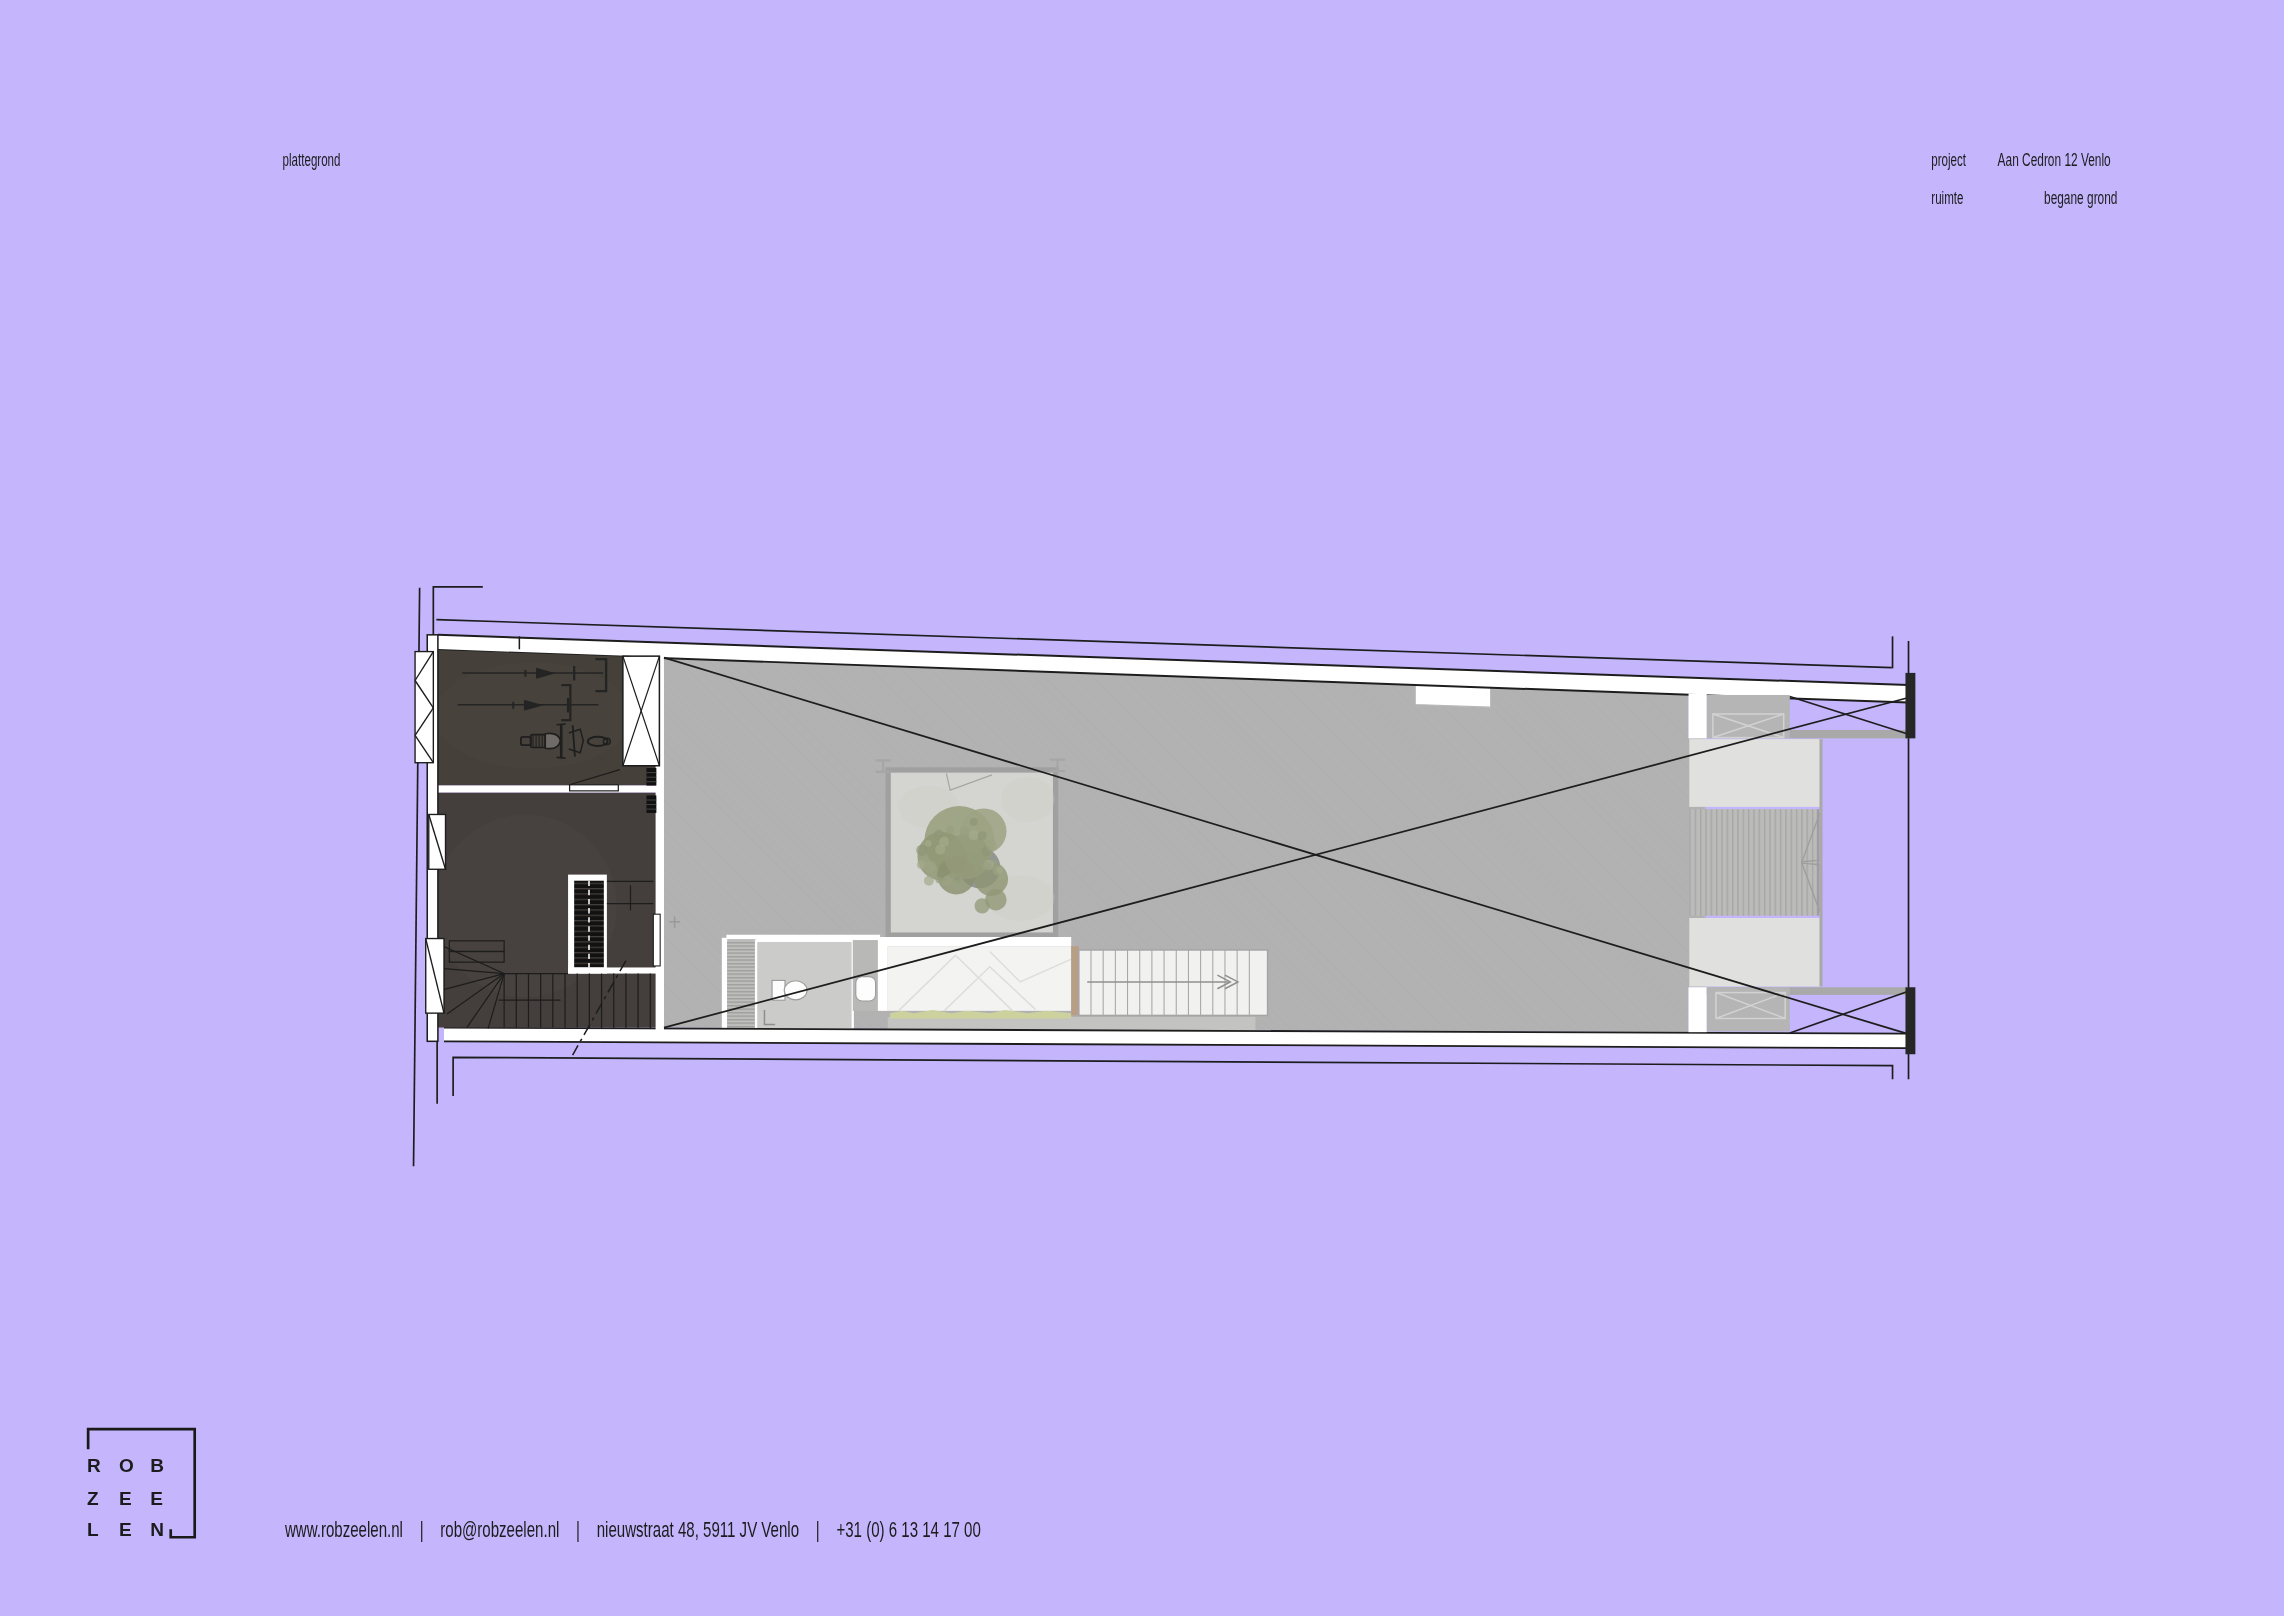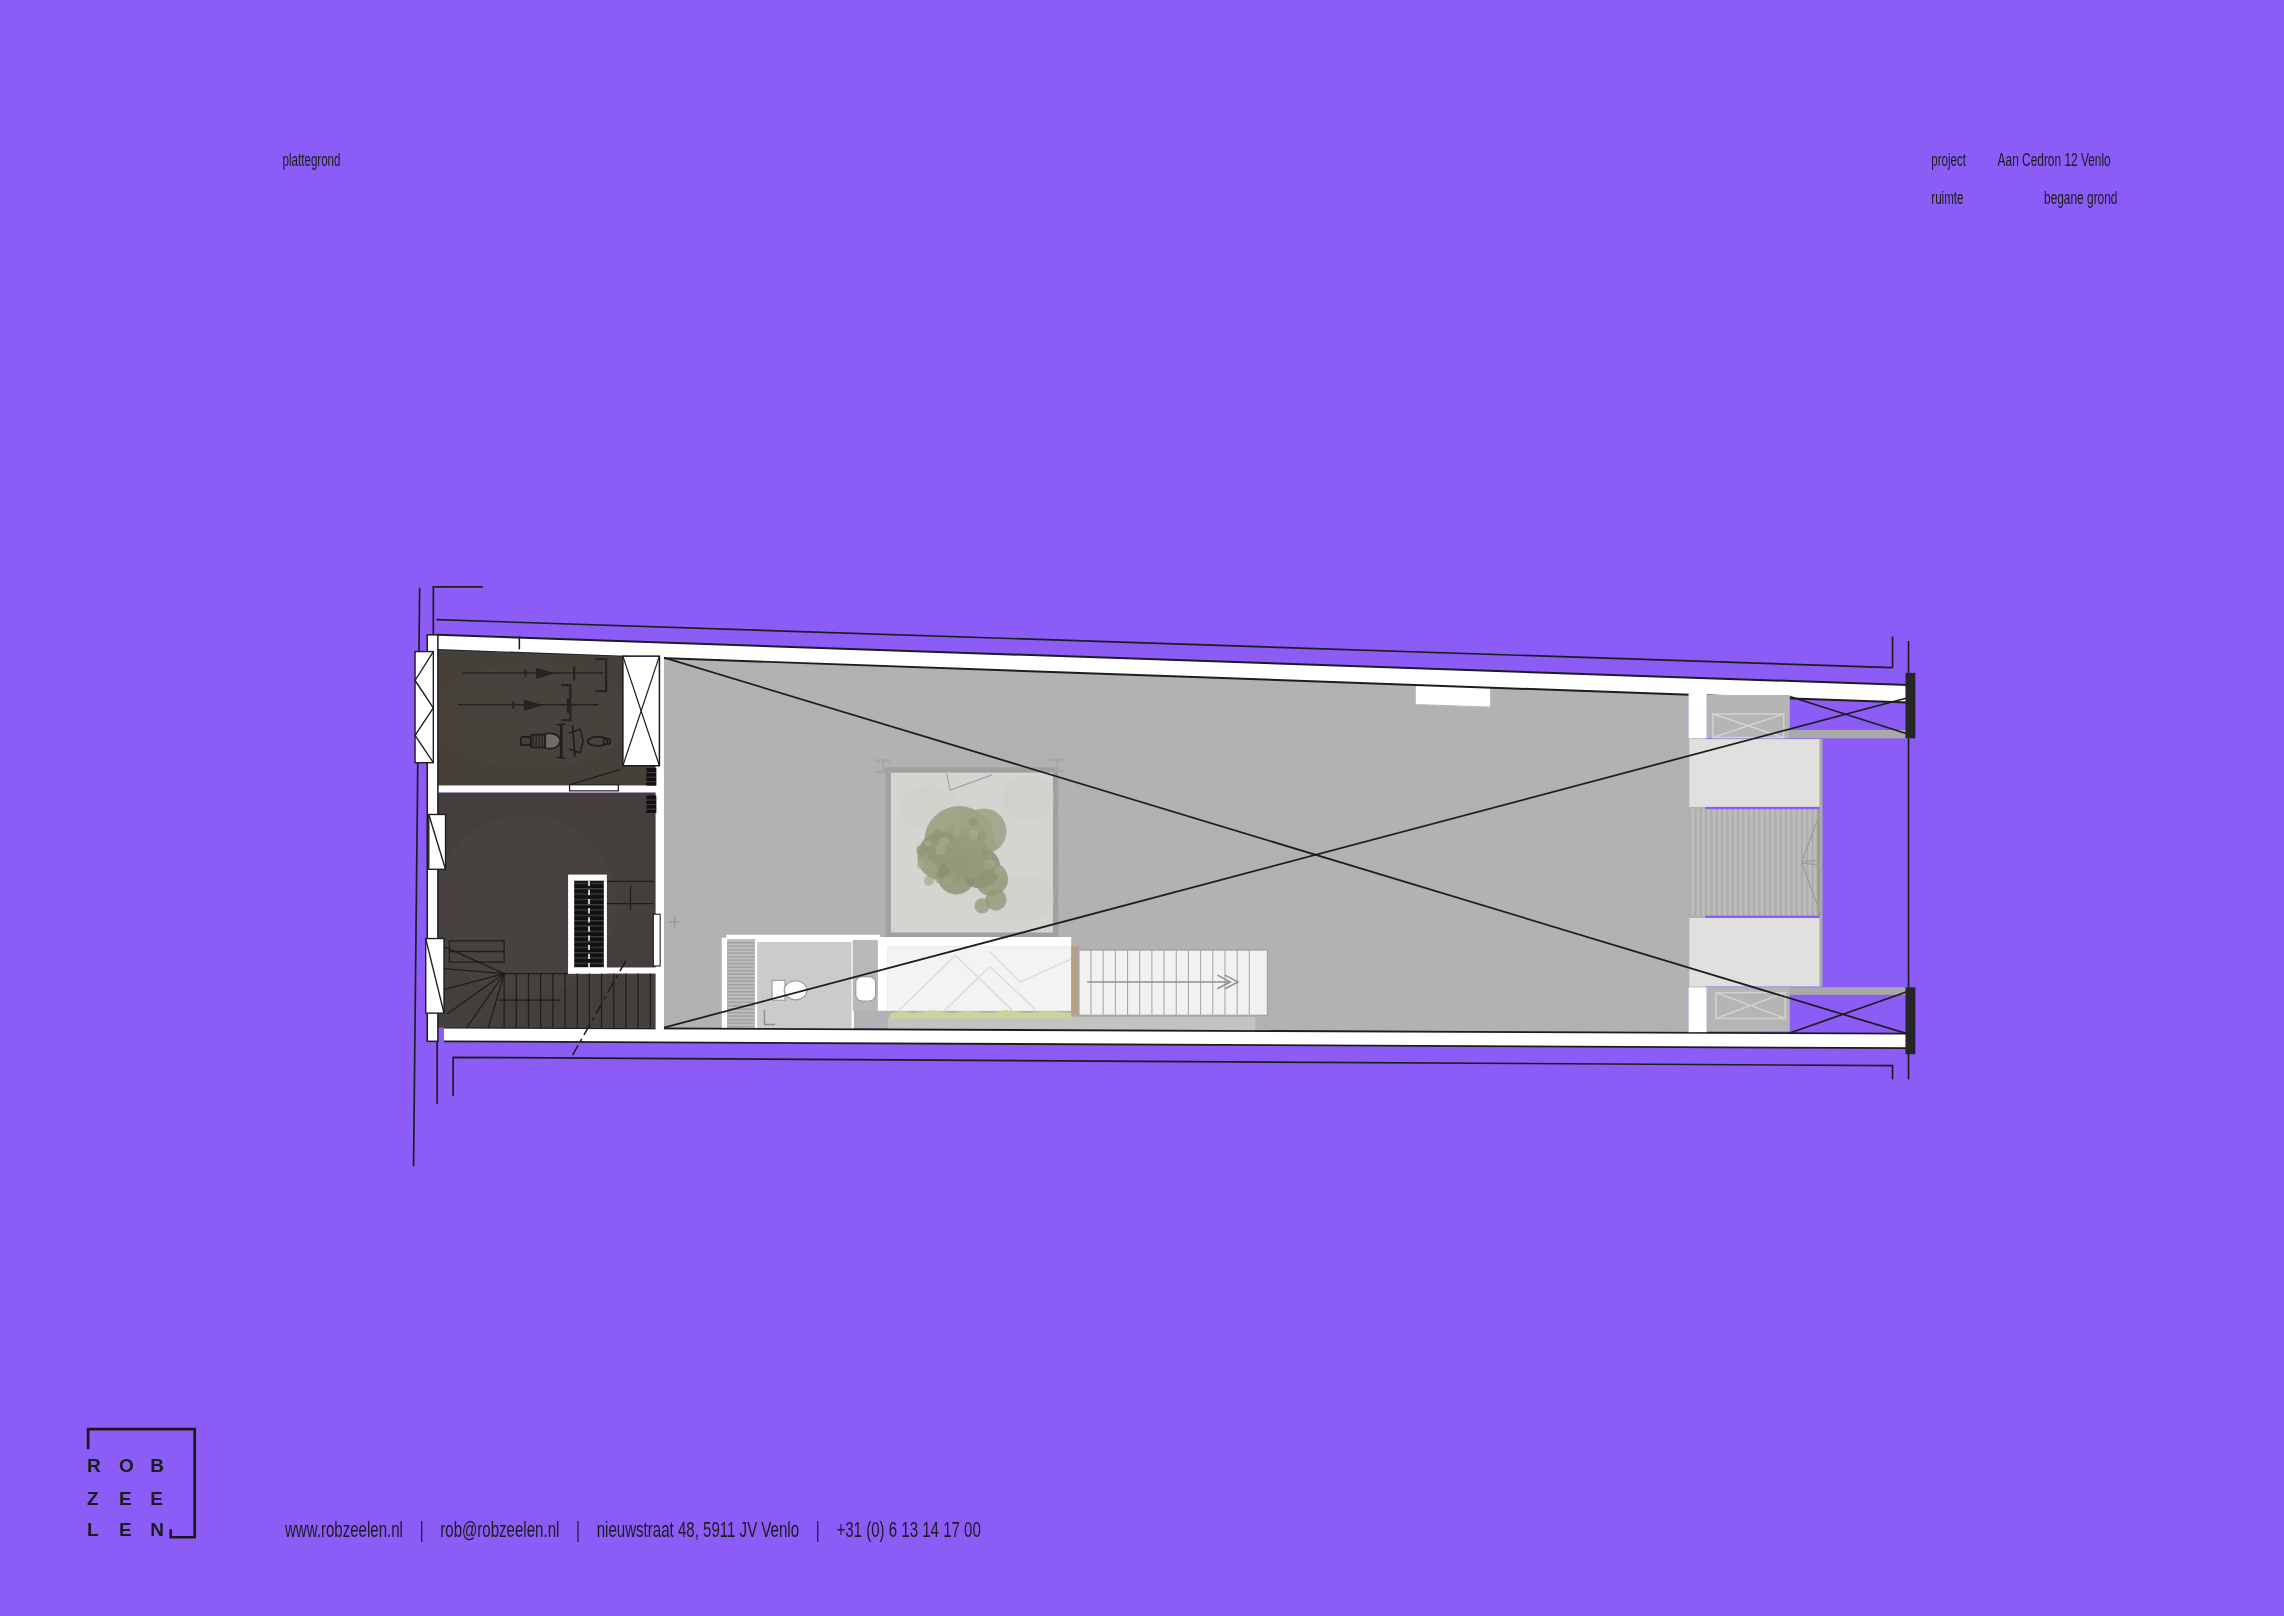--- a/index.html
+++ b/index.html
@@ -1,16 +1,16 @@
 <!DOCTYPE html>
 <html style="font-size:12px"><head>
 <meta charset="utf-8">
 <style>
 html,body{margin:0;padding:0;background:#fff;}
-#page{position:relative;width:2284px;height:1616px;background:#8b5cf6;overflow:hidden;}
+#page{position:relative;width:2284px;height:1616px;background:#c4b5fd;overflow:hidden;}
 svg{position:absolute;left:0;top:0;}
 text{font-family:"Liberation Sans",sans-serif;fill:#1c1c1c;}
 </style>
 </head>
 <body>
 <div id="page">
 <svg width="2284" height="1616" viewBox="0 0 3000 2123">
 <defs>
 <pattern id="hb" width="9" height="9" patternUnits="userSpaceOnUse" patternTransform="rotate(45)">
 <rect width="9" height="9" fill="#b2b2b3"></rect>

